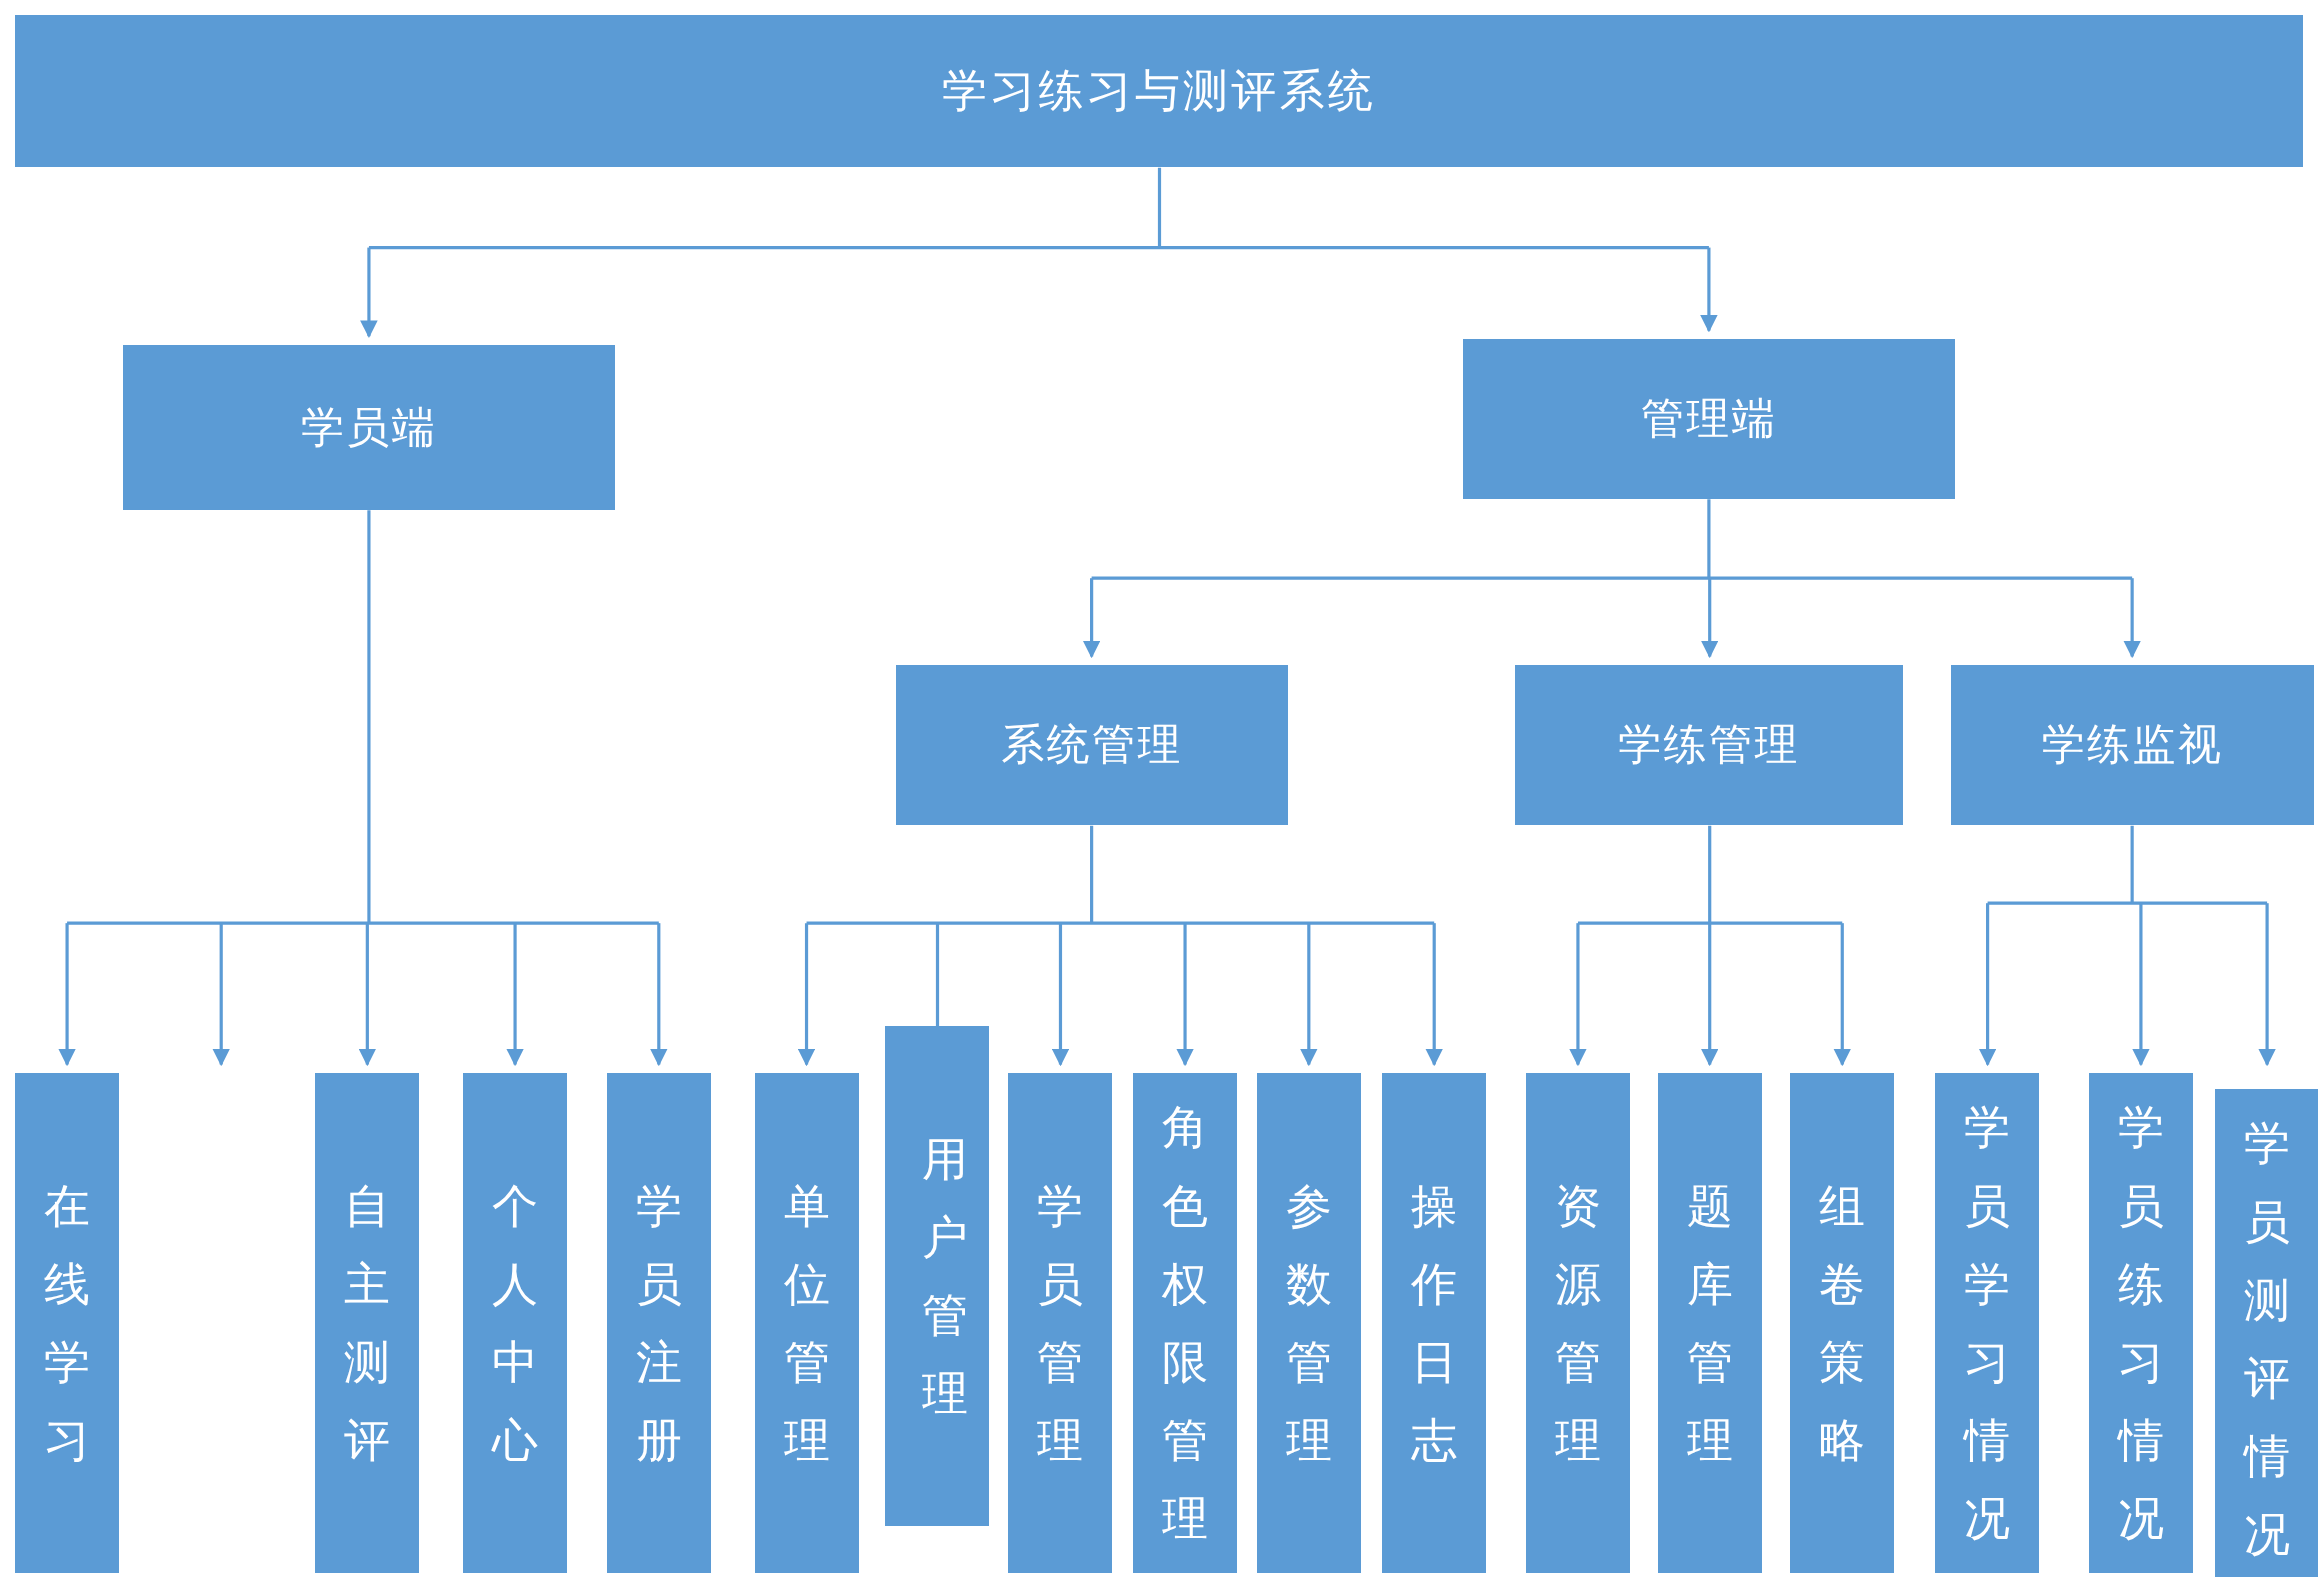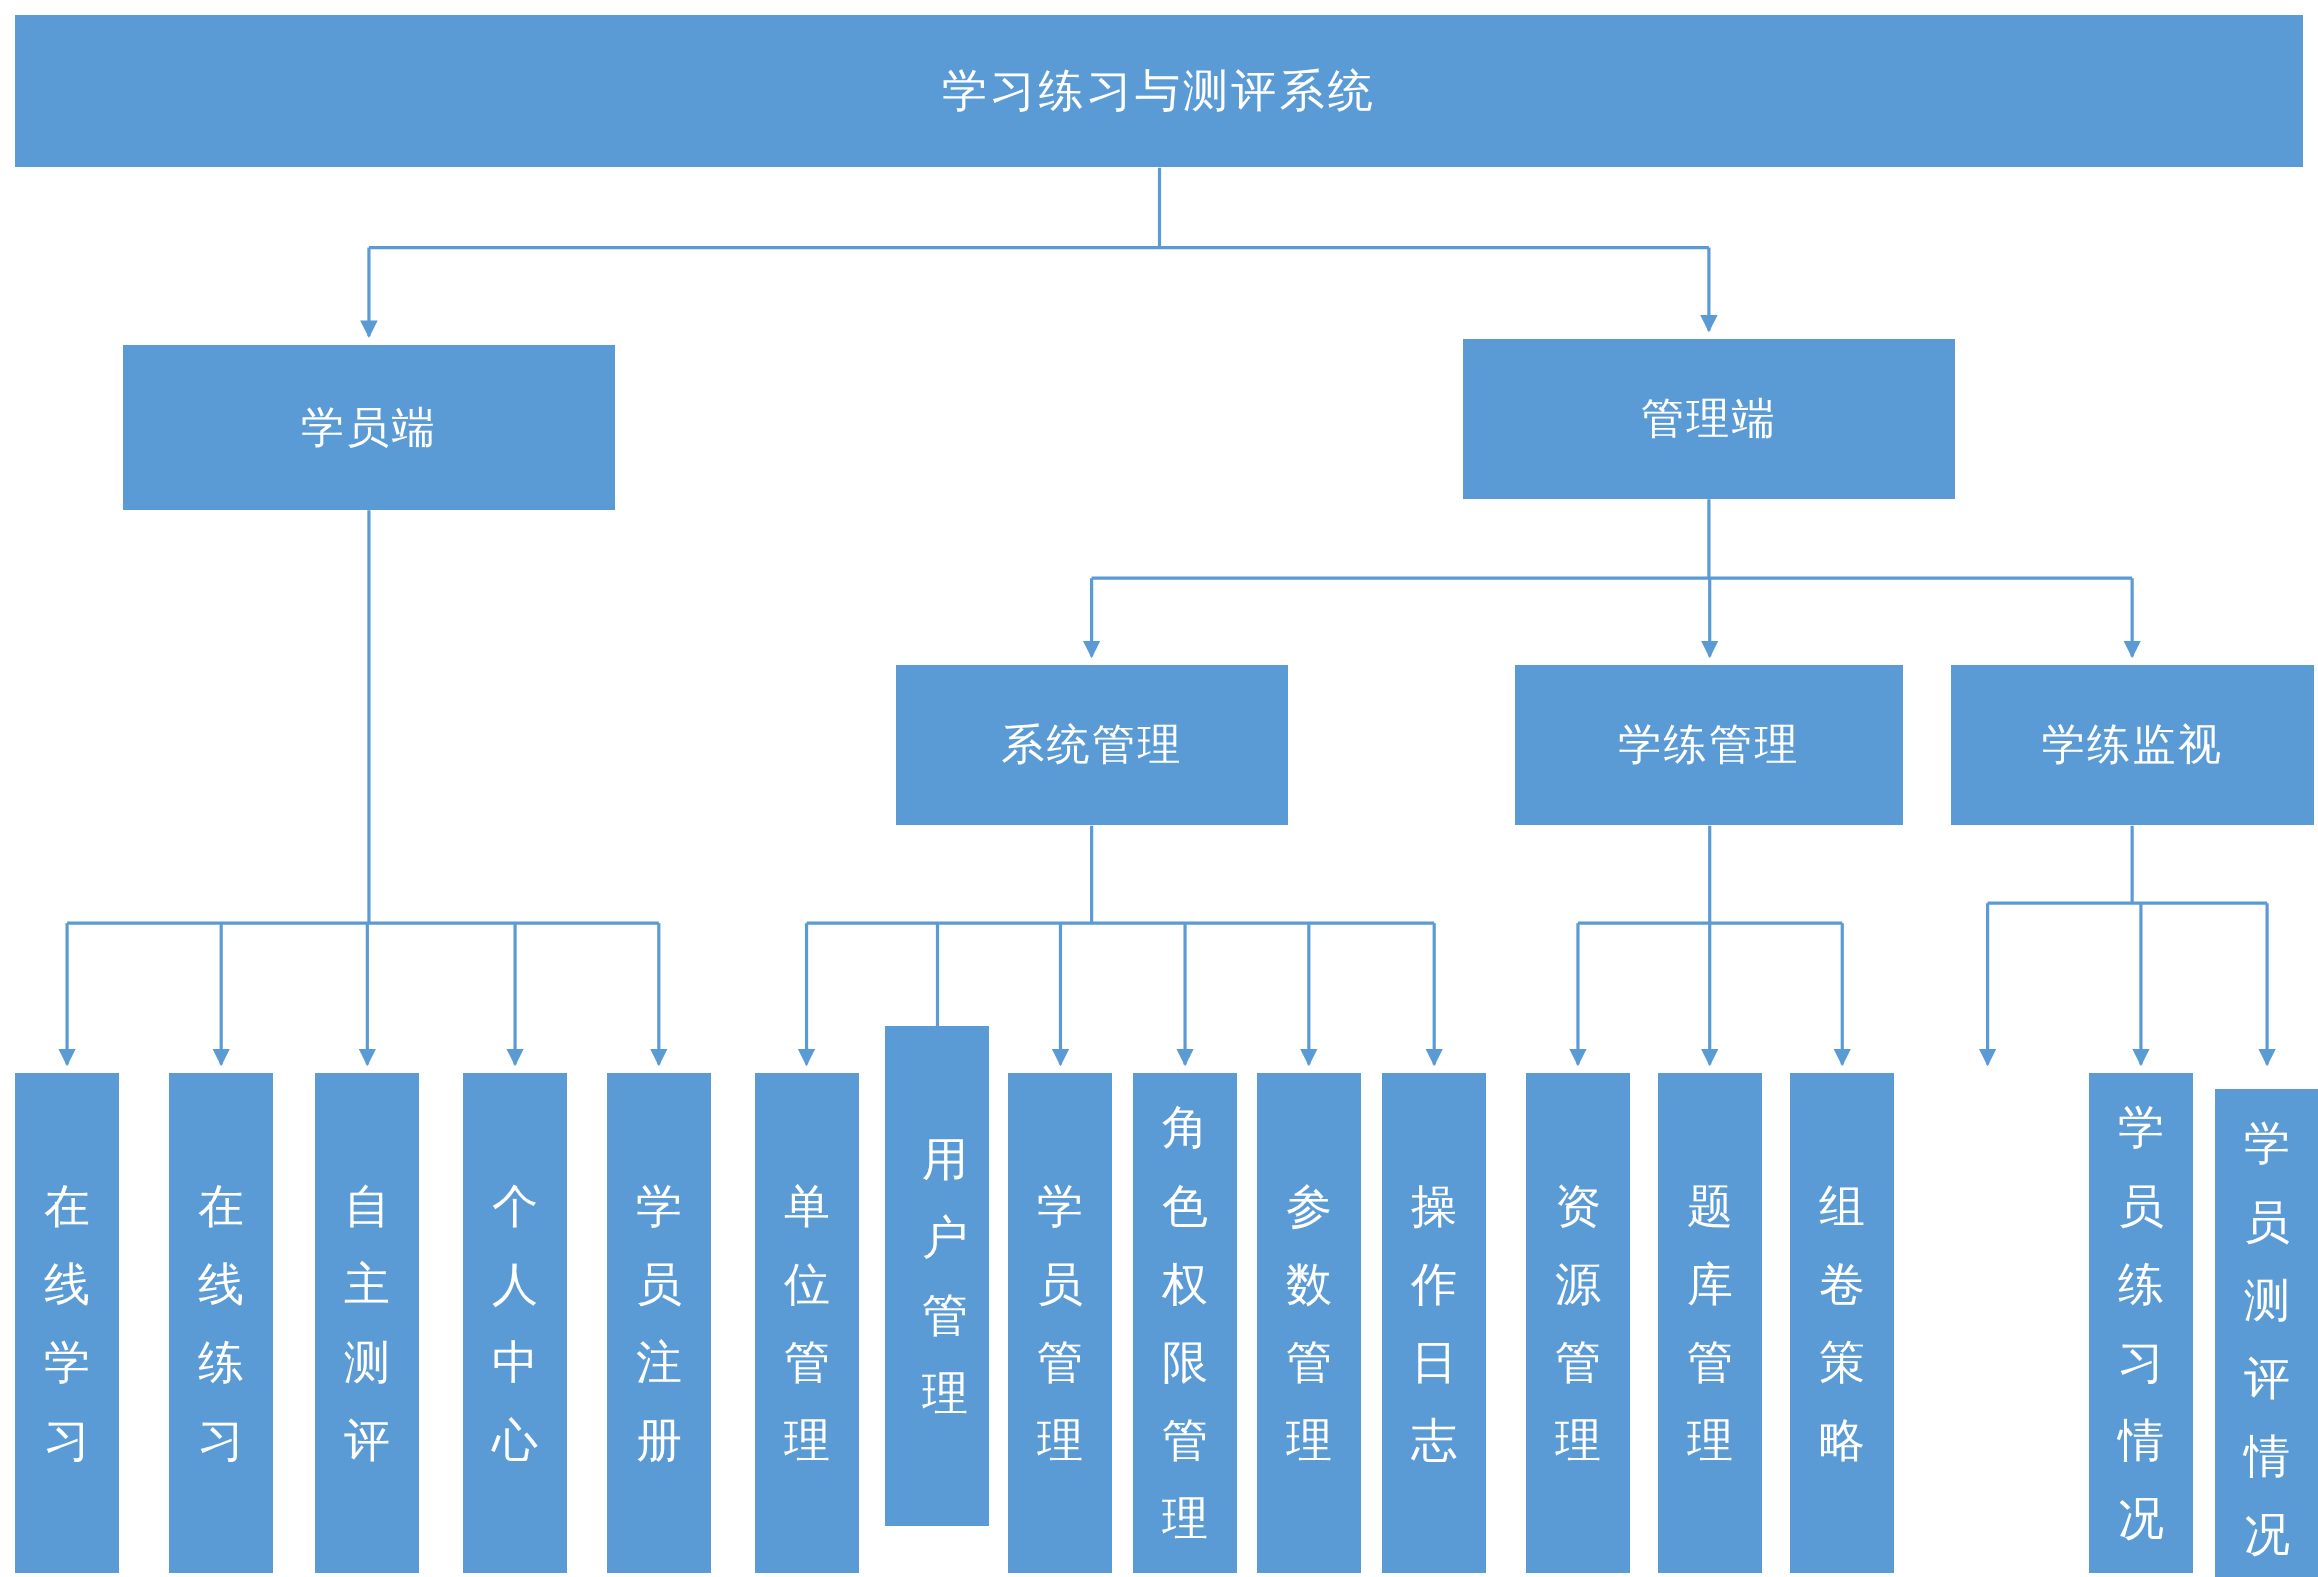--- a/index.html
+++ b/index.html
@@ -115,23 +115,20 @@
   <div class="node branch" style="left:1515px; top:665px; width:388px; height:160px;font-family:Liberation Mono, monospace;">
     <span>学练管理</span>
   </div>
   <div class="node branch" style="left:1951px; top:665px; width:363px; height:160px;">
     <span>学练监视</span>
   </div>
 
   <div class="node leaf" style="left:15px; top:1073px; width:104px; height:500px;">
     <span class="vtext">在线学习</span>
   </div>
-  <div class="node leaf" style="left:169px; top:1073px; width:104px; height:500px;">
-    <span class="vtext">在线练习</span>
-  </div>
   <div class="node leaf" style="left:315px; top:1073px; width:104px; height:500px;">
     <span class="vtext">自主测评</span>
   </div>
   <div class="node leaf" style="left:463px; top:1073px; width:104px; height:500px;">
     <span class="vtext">个人中心</span>
   </div>
   <div class="node leaf" style="left:607px; top:1073px; width:104px; height:500px;">
     <span class="vtext">学员注册</span>
   </div>
 
@@ -157,20 +154,23 @@
   <div class="node leaf" style="left:1526px; top:1073px; width:104px; height:500px;">
     <span class="vtext">资源管理</span>
   </div>
   <div class="node leaf" style="left:1658px; top:1073px; width:104px; height:500px;">
     <span class="vtext">题库管理</span>
   </div>
   <div class="node leaf" style="left:1790px; top:1073px; width:104px; height:500px;">
     <span class="vtext">组卷策略</span>
   </div>
 
+  <div class="node leaf" style="left:1935px; top:1073px; width:104px; height:500px;">
+    <span class="vtext">学员学习情况</span>
+  </div>
   <div class="node leaf" style="left:2089px; top:1073px; width:104px; height:500px;">
     <span class="vtext">学员练习情况</span>
   </div>
   <div class="node leaf" style="left:2215px; top:1073px; width:104px; height:500px;margin-top:16px;">
     <span class="vtext">学员测评情况</span>
   </div>
 
 </div>
 
 

